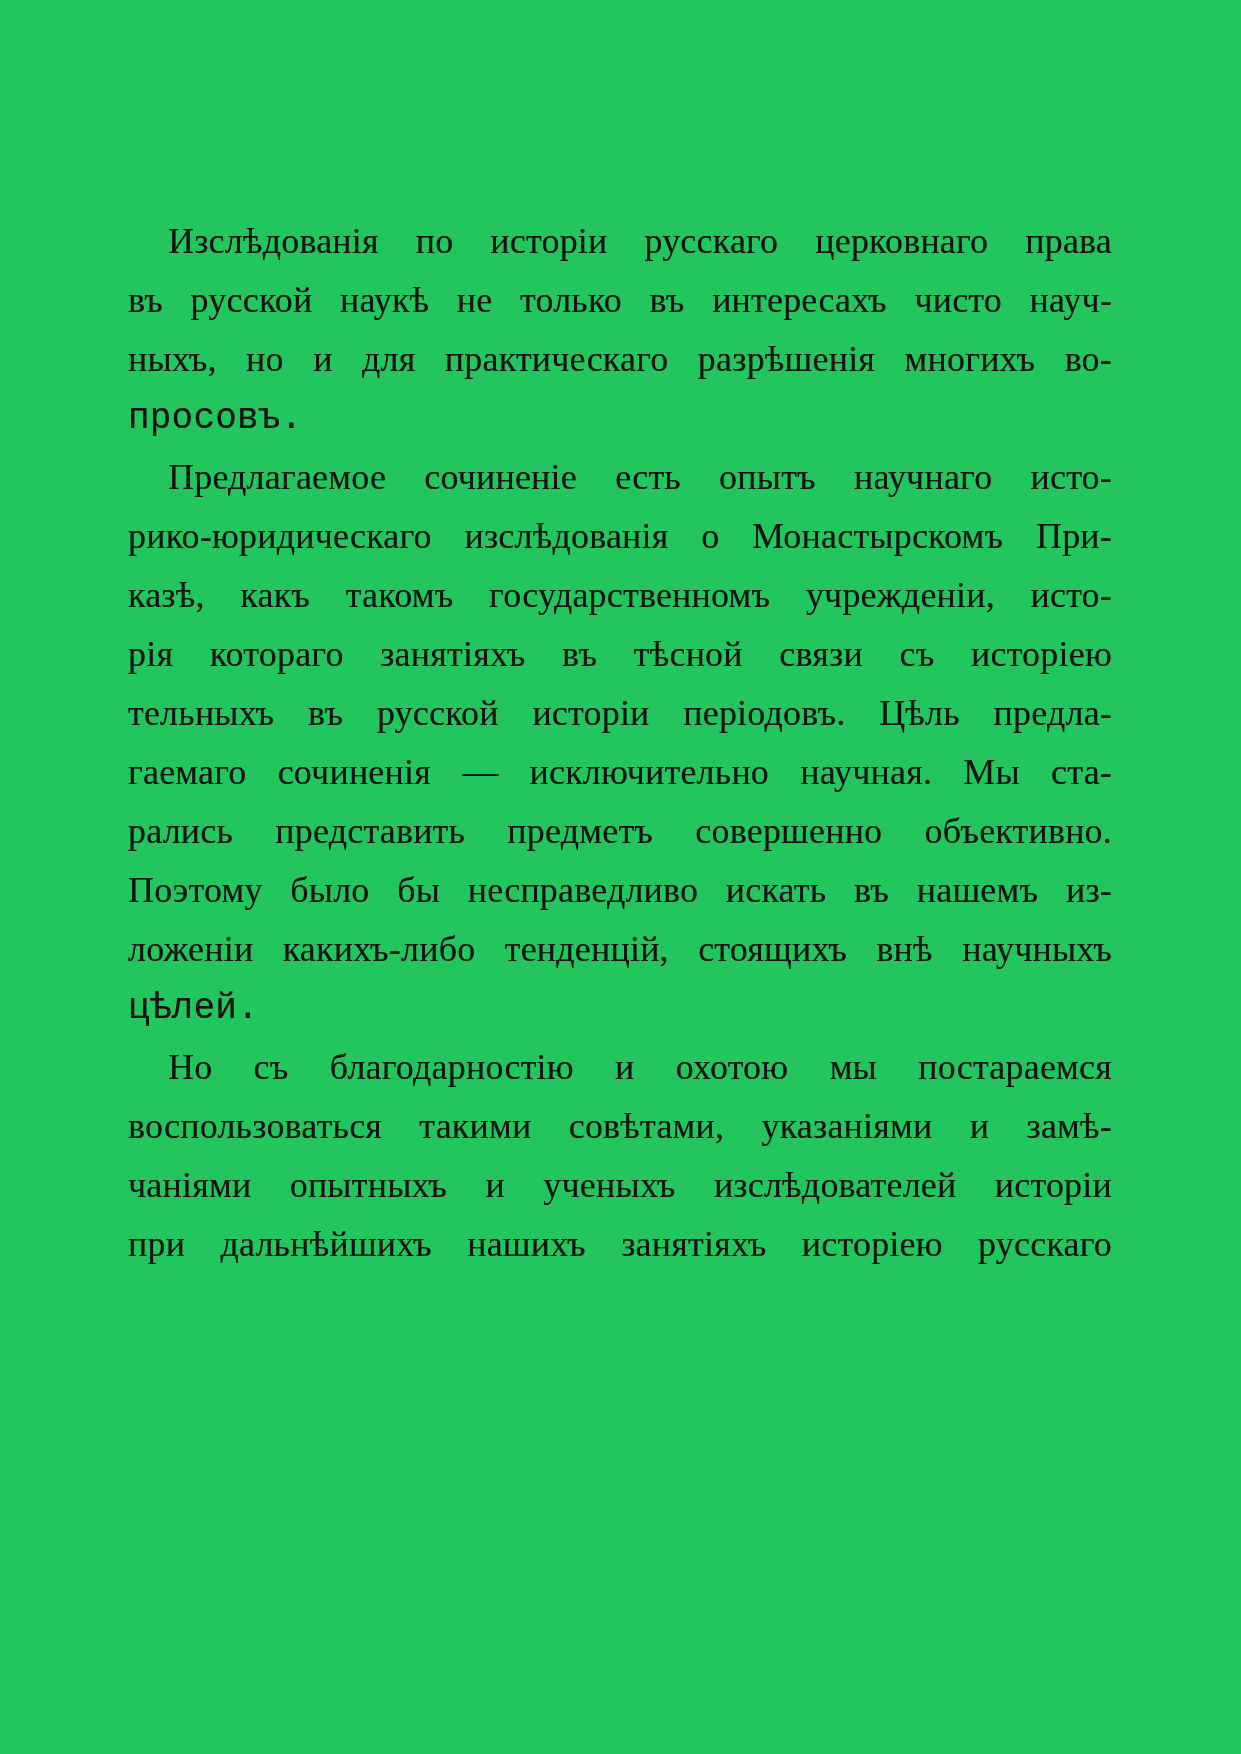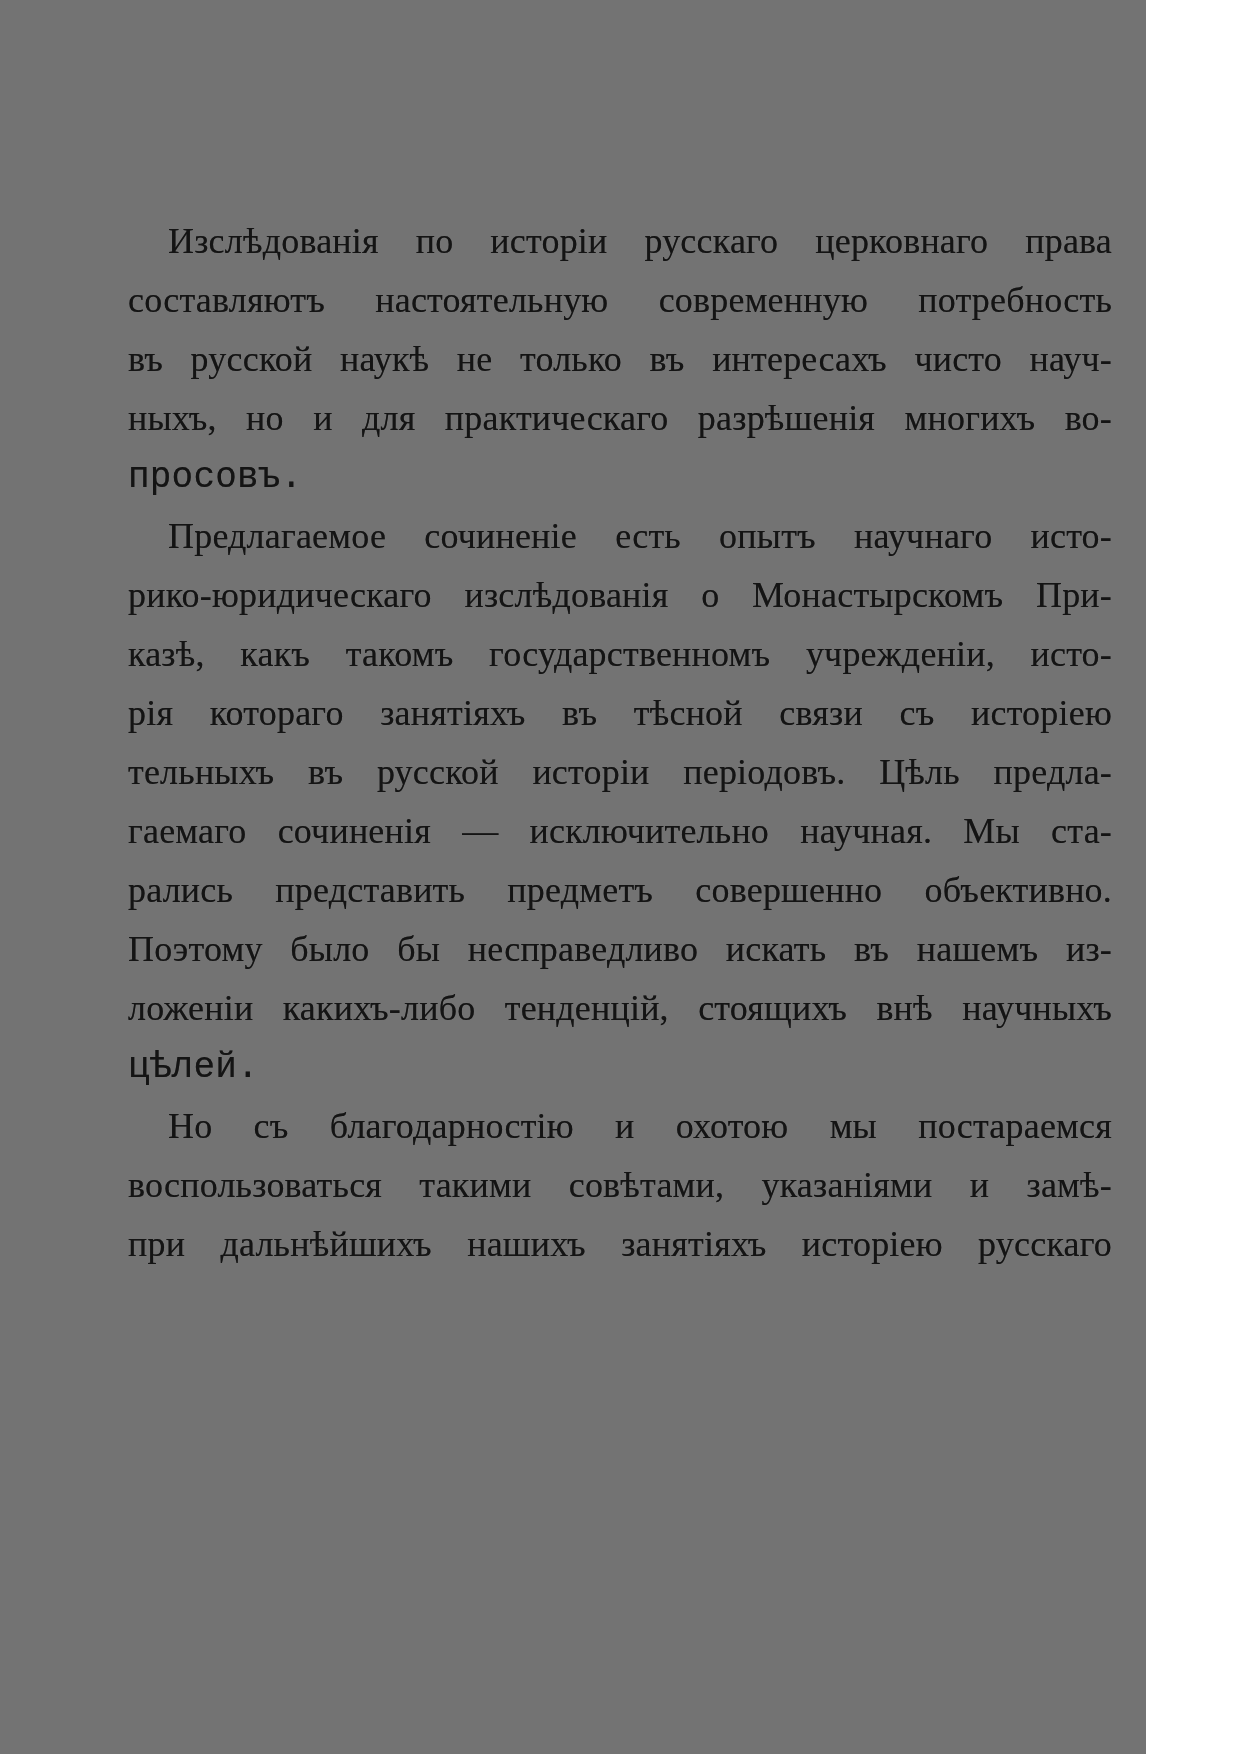--- a/index.html
+++ b/index.html
@@ -10,23 +10,23 @@
   body {
     width: 1241px;
     height: 1754px;
     position: relative;
     font-family: "Liberation Serif", "DejaVu Serif", serif;
   }
   .page {
     position: absolute;
     left: 0;
     top: 0;
-    width: 1146px;
+    width: 1241px;
     height: 1754px;
-    background: #737373;
+    background: #22c55e;
   }
   .text-block {
     position: absolute;
     left: 128px;
     top: 212px;
     width: 984px;
     color: #141414;
     font-size: 36px;
     line-height: 59px;
     letter-spacing: 0.2px;
@@ -47,34 +47,34 @@
     font-family: Liberation Mono, monospace;
   }
 </style>
 </head>
 <body>
 
 <div class="page">
   <div class="text-block">
 
     <div class="line indent">Изслѣдованія по исторіи русскаго церковнаго права</div>
-    <div class="line">составляютъ настоятельную современную потребность</div>
     <div class="line">въ русской наукѣ не только въ интересахъ чисто науч-</div>
     <div class="line">ныхъ, но и для практическаго разрѣшенія многихъ во-</div>
     <div class="line endline">просовъ.</div>
 
     <div class="line indent">Предлагаемое сочиненіе есть опытъ научнаго исто-</div>
     <div class="line">рико-юридическаго изслѣдованія о Монастырскомъ При-</div>
     <div class="line">казѣ, какъ такомъ государственномъ учрежденіи, исто-</div>
     <div class="line">рія котораго занятіяхъ въ тѣсной связи съ исторіею</div>
     <div class="line">тельныхъ въ русской исторіи періодовъ. Цѣль предла-</div>
     <div class="line">гаемаго сочиненія — исключительно научная. Мы ста-</div>
     <div class="line">рались представить предметъ совершенно объективно.</div>
     <div class="line">Поэтому было бы несправедливо искать въ нашемъ из-</div>
     <div class="line">ложеніи какихъ-либо тенденцій, стоящихъ внѣ научныхъ</div>
     <div class="line endline">цѣлей.</div>
 
     <div class="line indent">Но съ благодарностію и охотою мы постараемся</div>
     <div class="line">воспользоваться такими совѣтами, указаніями и замѣ-</div>
+    <div class="line">чаніями опытныхъ и ученыхъ изслѣдователей исторіи</div>
     <div class="line">при дальнѣйшихъ нашихъ занятіяхъ исторіею русскаго</div>
 
   </div>
 </div>
 
 </body></html>

